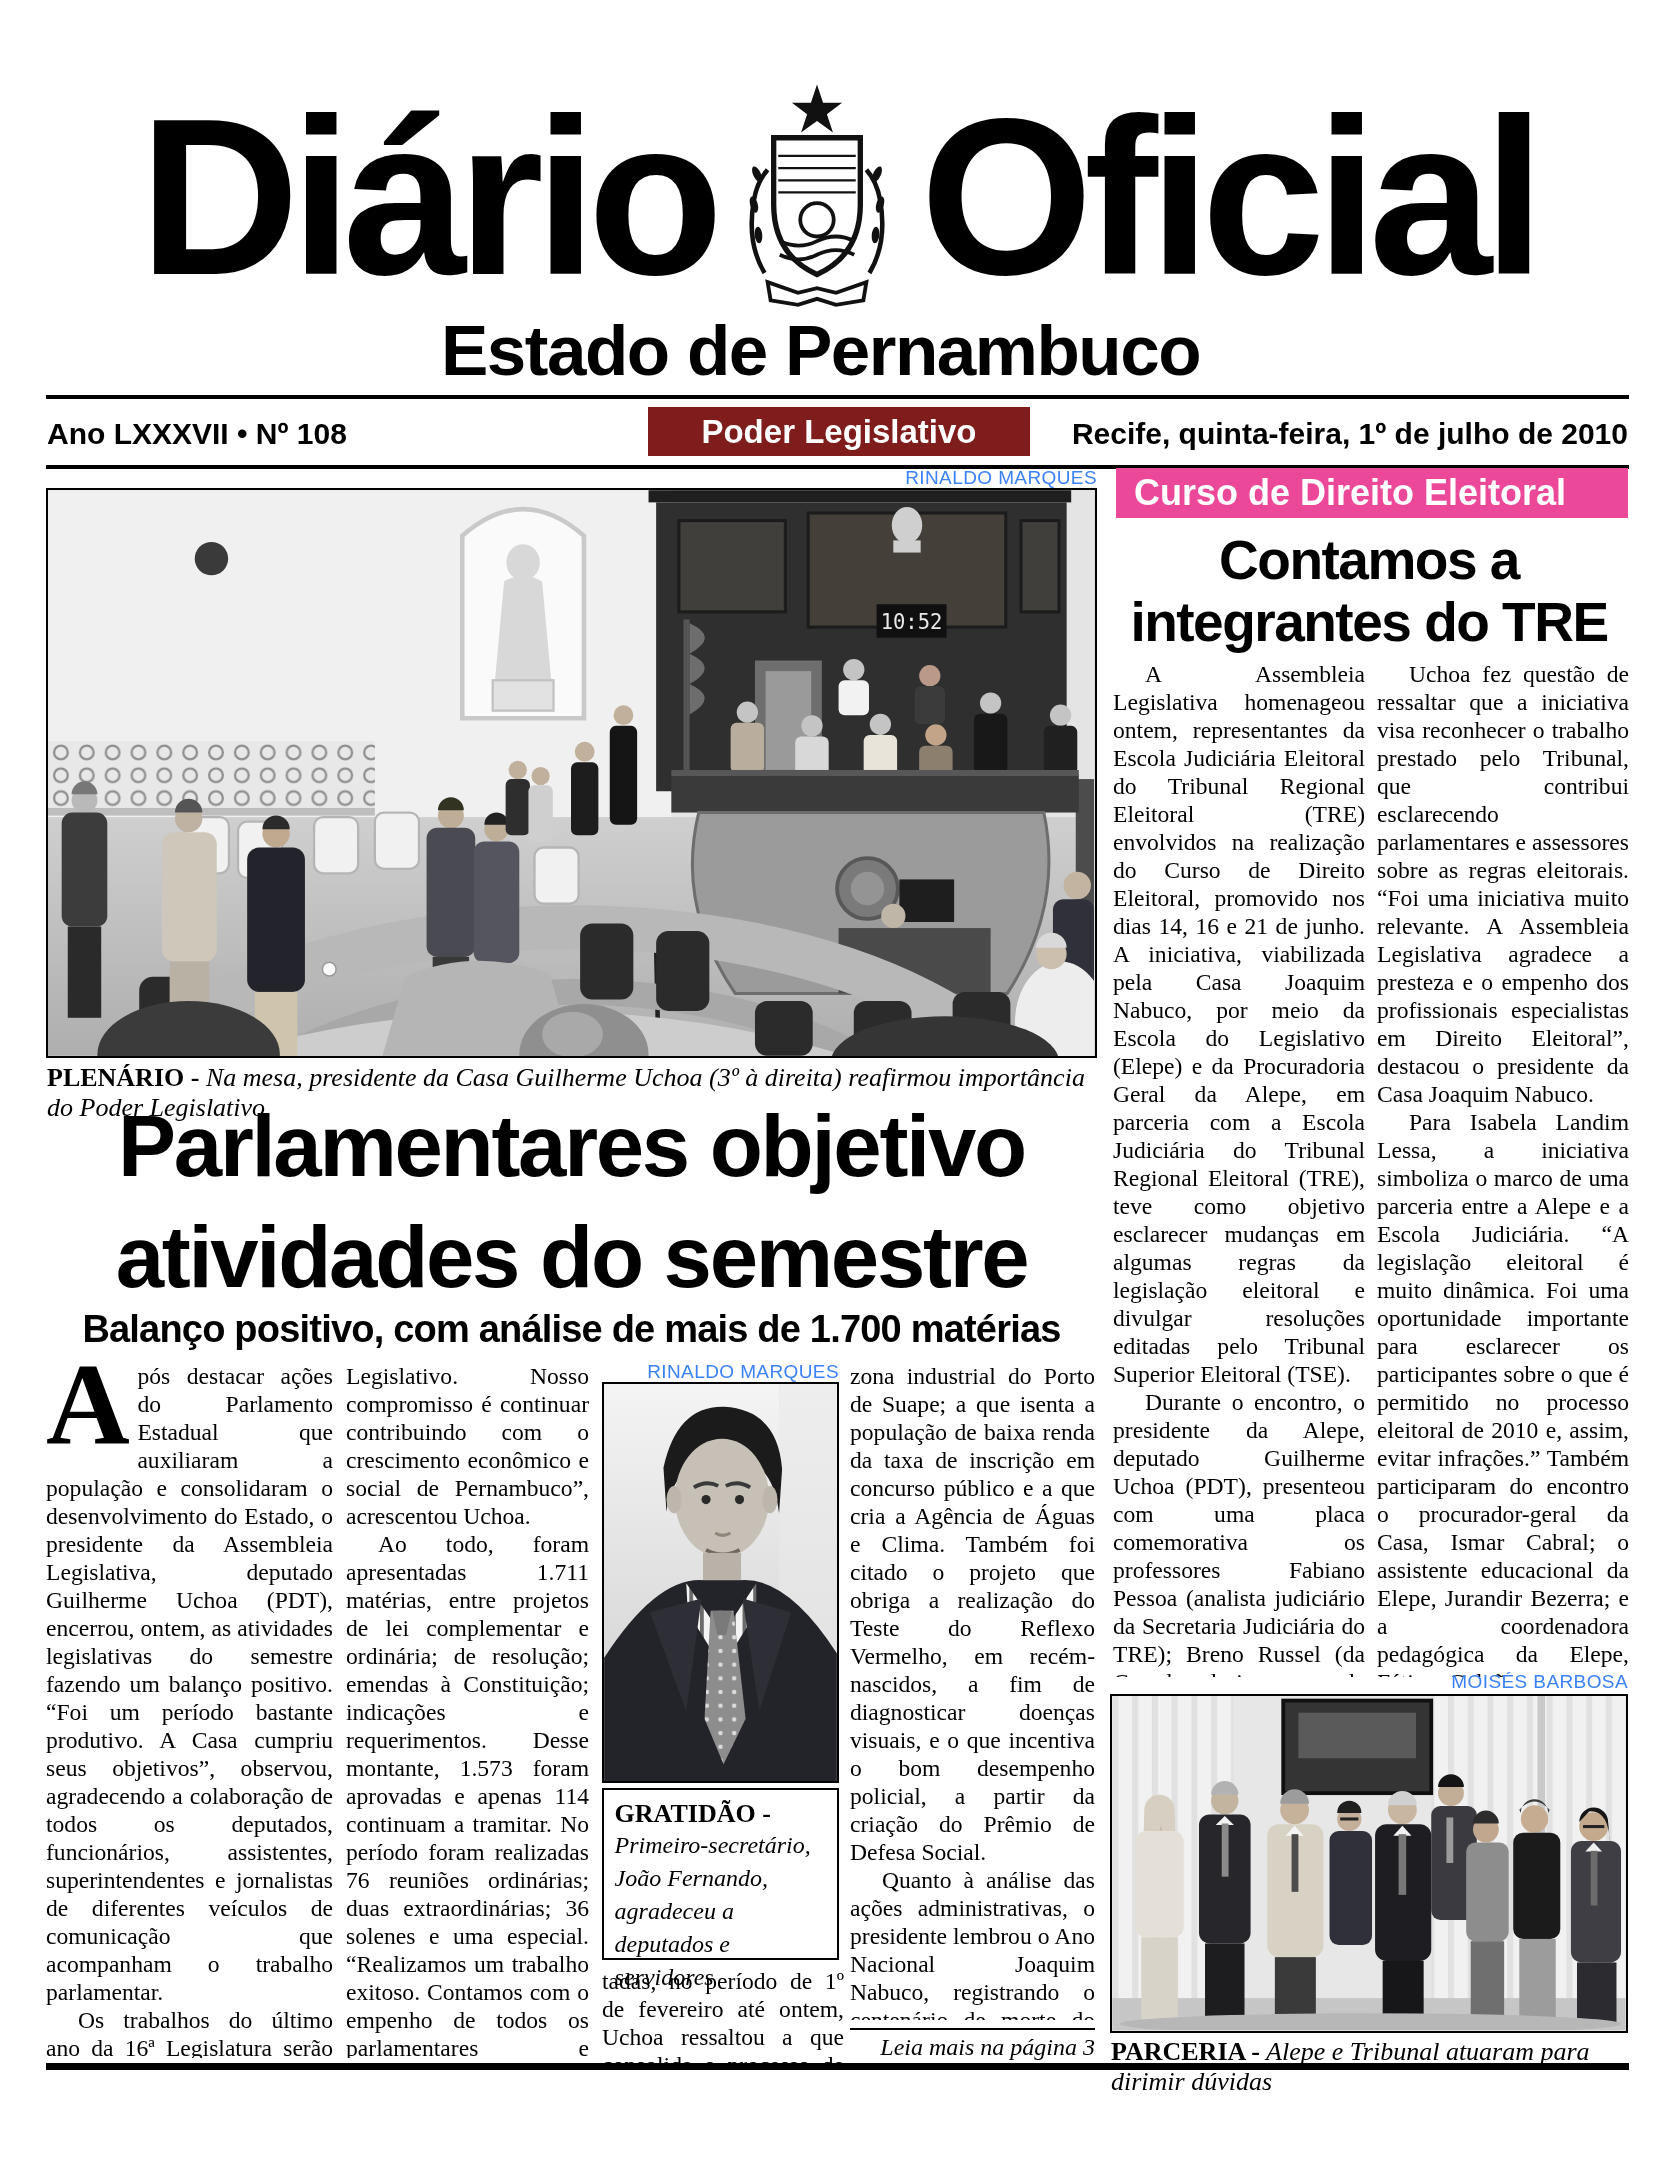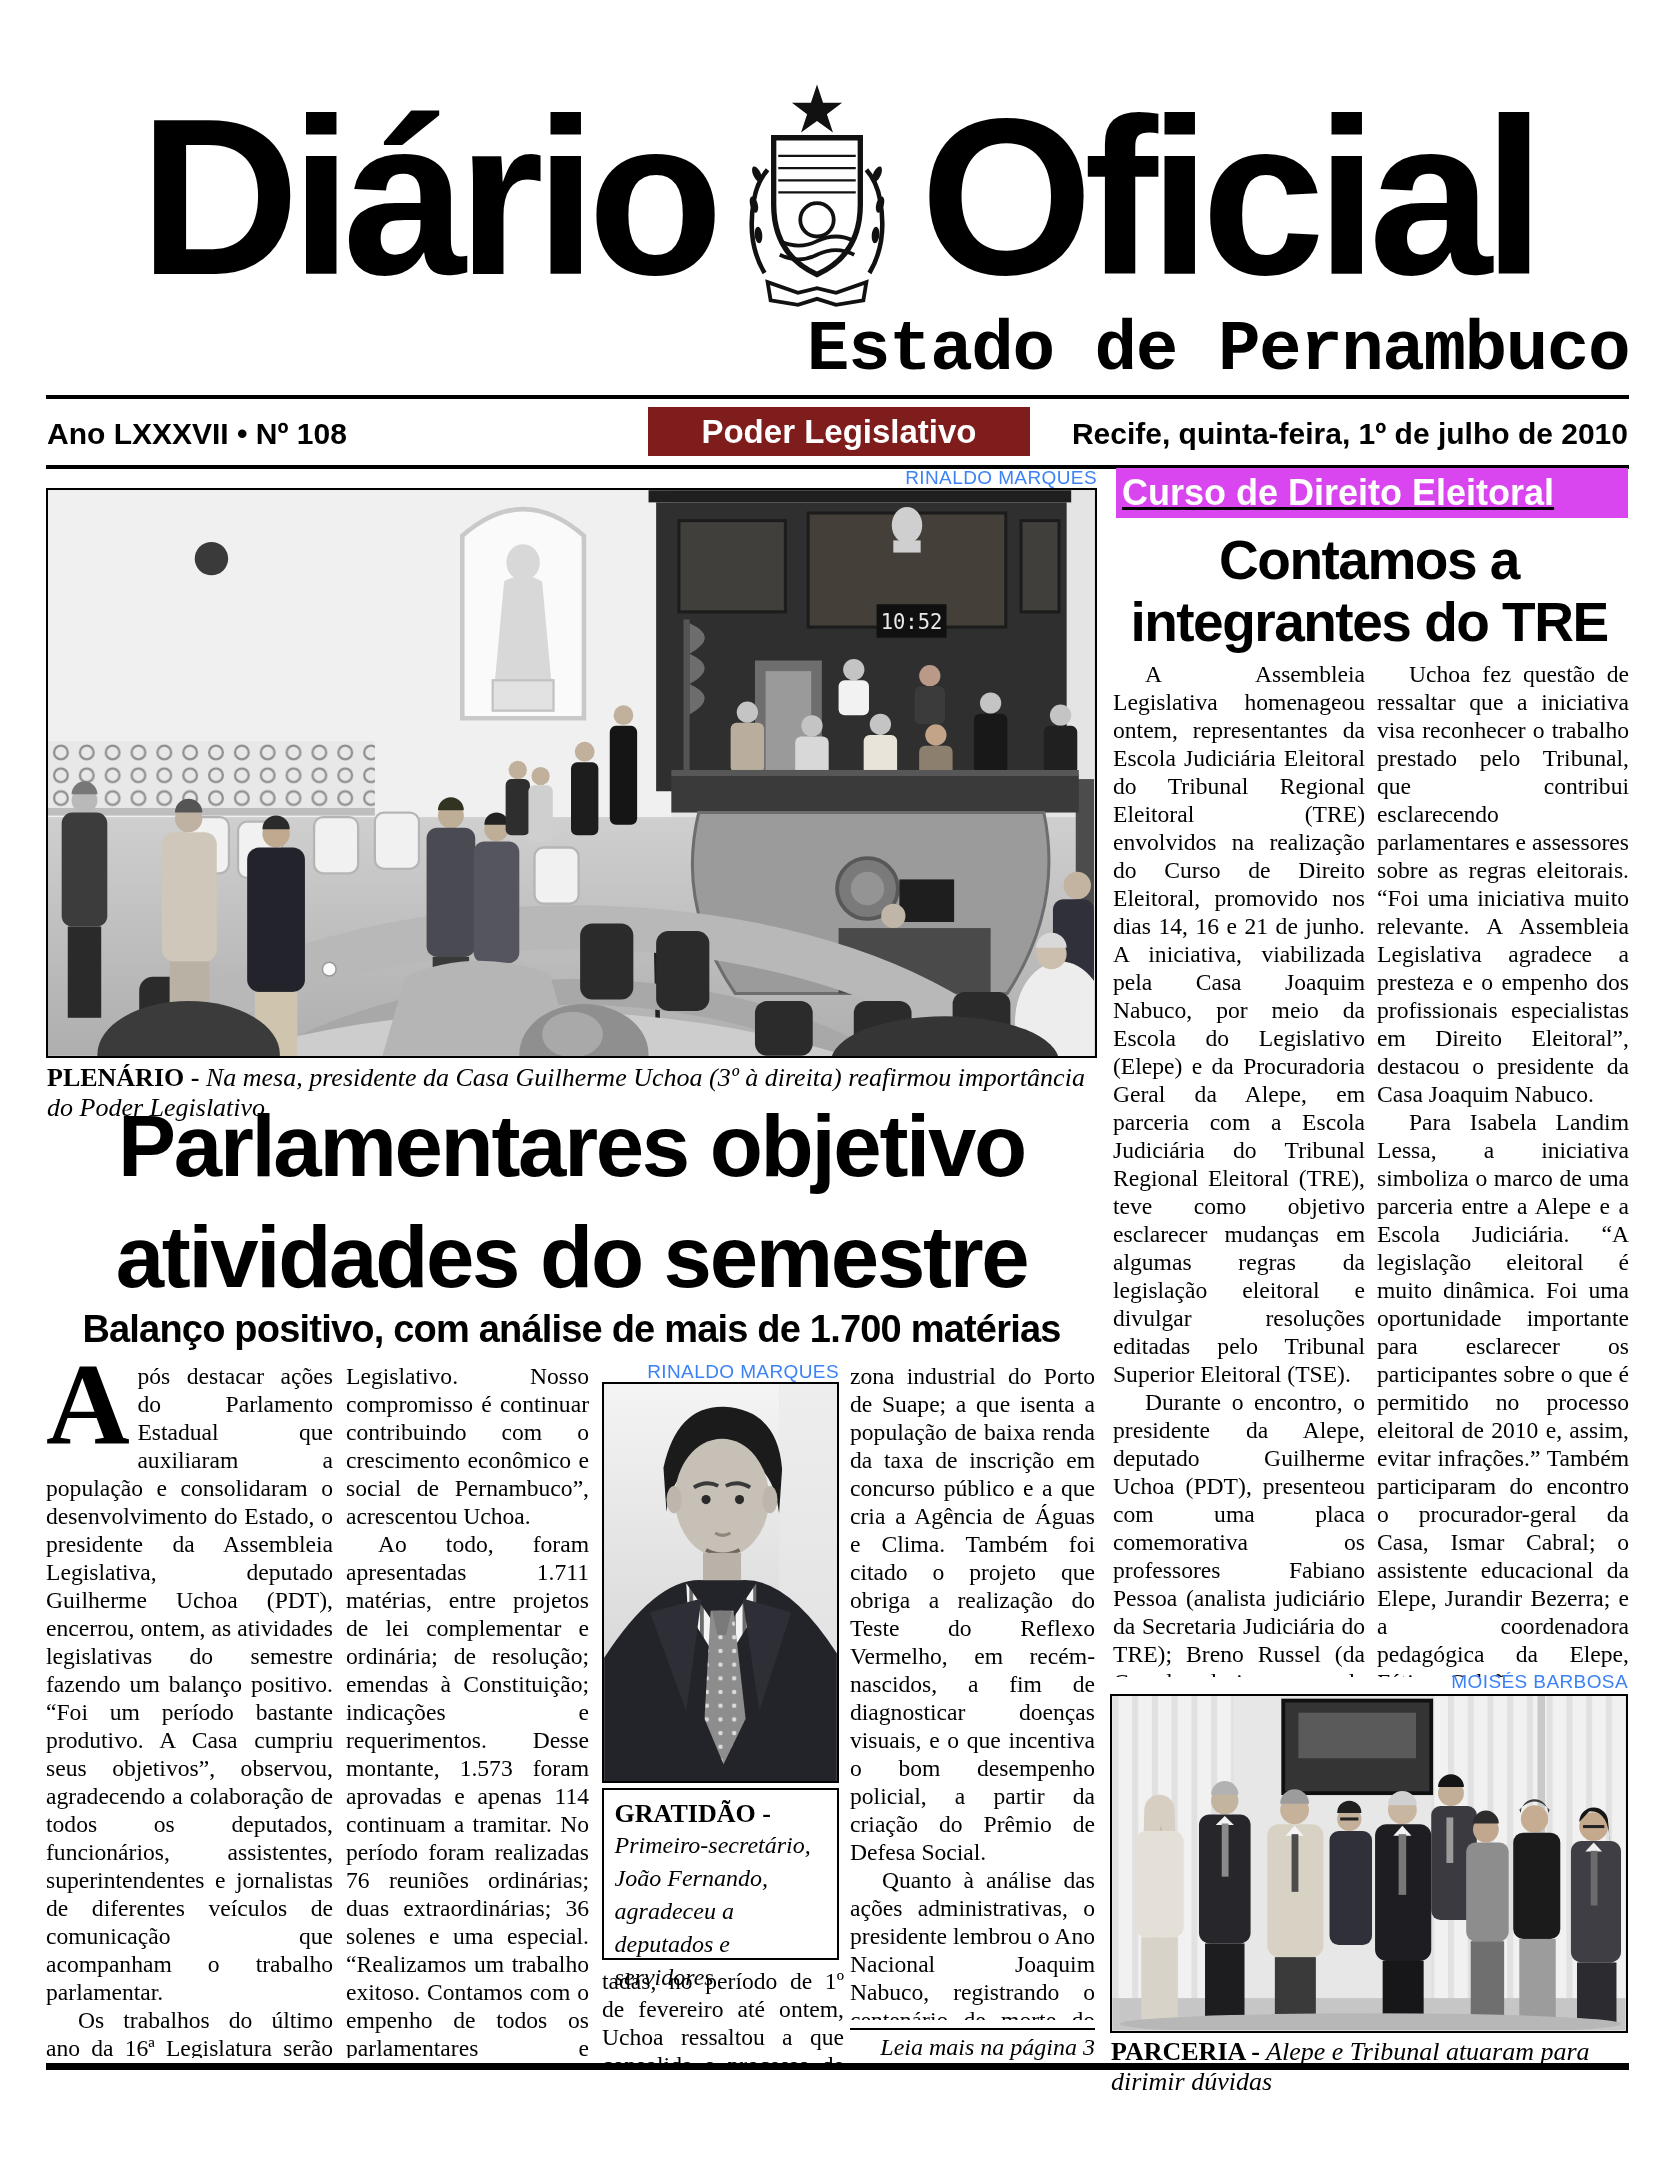--- a/index.html
+++ b/index.html
@@ -6,22 +6,22 @@
   .page{position:relative;width:1674px;height:2183px;background:#ffffff;color:#000;
         font-family:"Liberation Serif",serif;overflow:hidden;}
   .abs{position:absolute;}
   .sans{font-family:"Liberation Sans",sans-serif;}
   .rule{position:absolute;background:#000;}
   
   .mast-row{position:absolute;top:79px;left:46px;width:1583px;height:236px;
             display:flex;align-items:center;justify-content:center;gap:20px;text-align:right;}
   .mast-word{font-family:"Liberation Sans",sans-serif;font-weight:700;font-size:222px;
              line-height:1;letter-spacing:-9px;white-space:nowrap;}
-  .mast-sub{position:absolute;top:310px;left:46px;width:1583px;text-align:right;
-            font-family:Liberation Mono, monospace;font-weight:700;font-size:71px;letter-spacing:-1.5px;}
+  .mast-sub{position:absolute;top:310px;left:29px;width:1583px;text-align:center;
+            font-family:Liberation Sans, sans-serif;font-weight:700;font-size:71px;letter-spacing:-1.5px;}
   
   .dl-left{position:absolute;left:47px;top:417px;font-weight:700;font-size:30px;}
   .dl-box{position:absolute;left:648px;top:407px;width:382px;height:49px;background:#7f1d1d;
           display:flex;align-items:center;justify-content:center;}
   .dl-box span{color:#fff;font-weight:700;font-size:33px;letter-spacing:0px;}
   .dl-right{position:absolute;right:46px;top:417px;font-weight:700;font-size:30px;}
   
   .credit{font-family:"Liberation Sans",sans-serif;font-size:19px;color:#3b82f6;letter-spacing:0.4px;}
   
   .photo{position:absolute;border:2.3px solid #000;box-sizing:border-box;background:#ddd;overflow:hidden;}
@@ -35,22 +35,22 @@
             line-height:111px;letter-spacing:-2.3px;}
   .subhead{position:absolute;left:46px;top:1308px;width:1051px;text-align:center;
            font-family:"Liberation Sans",sans-serif;font-weight:700;font-size:38px;letter-spacing:-0.8px;}
   
   .bodycol{position:absolute;top:1362px;font-size:23.6px;line-height:28px;text-align:justify;
            overflow:hidden;hyphens:auto;}
   .bodycol p{margin:0;}
   .bodycol p.ind{text-indent:32px;}
   .dropcap{float:left;font-weight:700;font-size:116px;line-height:85px;padding-right:7.6px;}
   
-  .kicker{position:absolute;left:1116px;top:468px;width:512px;height:50px;background:#d946ef;
-          box-sizing:border-box;display:flex;align-items:center;padding-left:6px;text-decoration:underline;}
+  .kicker{position:absolute;left:1116px;top:468px;width:512px;height:50px;background:#ec4899;
+          box-sizing:border-box;display:flex;align-items:center;padding-left:18px;}
   .kicker span{color:#fff;font-family:"Liberation Sans",sans-serif;font-weight:700;font-size:36px;}
   .sb-headline{position:absolute;left:1110px;top:529px;width:518px;text-align:center;
                font-family:"Liberation Sans",sans-serif;font-weight:700;font-size:55px;
                line-height:62px;letter-spacing:-1.5px;}
   .sbcol{position:absolute;top:660px;width:252px;height:1017px;font-size:23.6px;line-height:28px;
          text-align:justify;overflow:hidden;hyphens:auto;}
   .sbcol p{margin:0;text-indent:32px;}
   
   .inset-cap{position:absolute;left:602px;top:1788px;width:237px;height:172px;border:2.3px solid #000;
              box-sizing:border-box;padding:9px 10.6px;}

